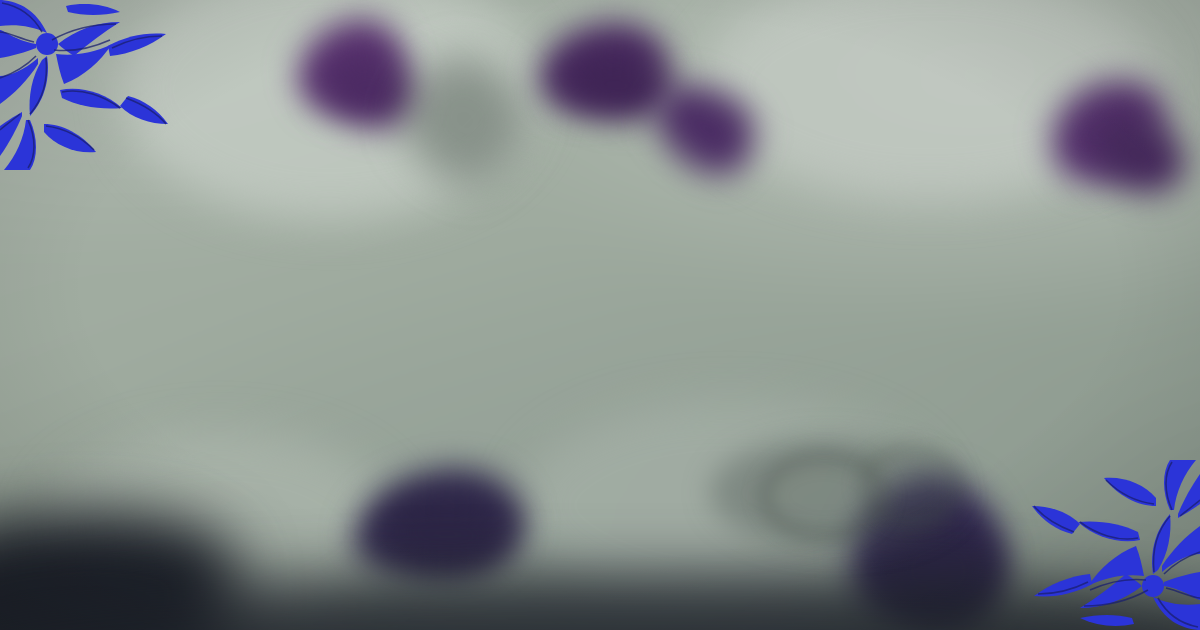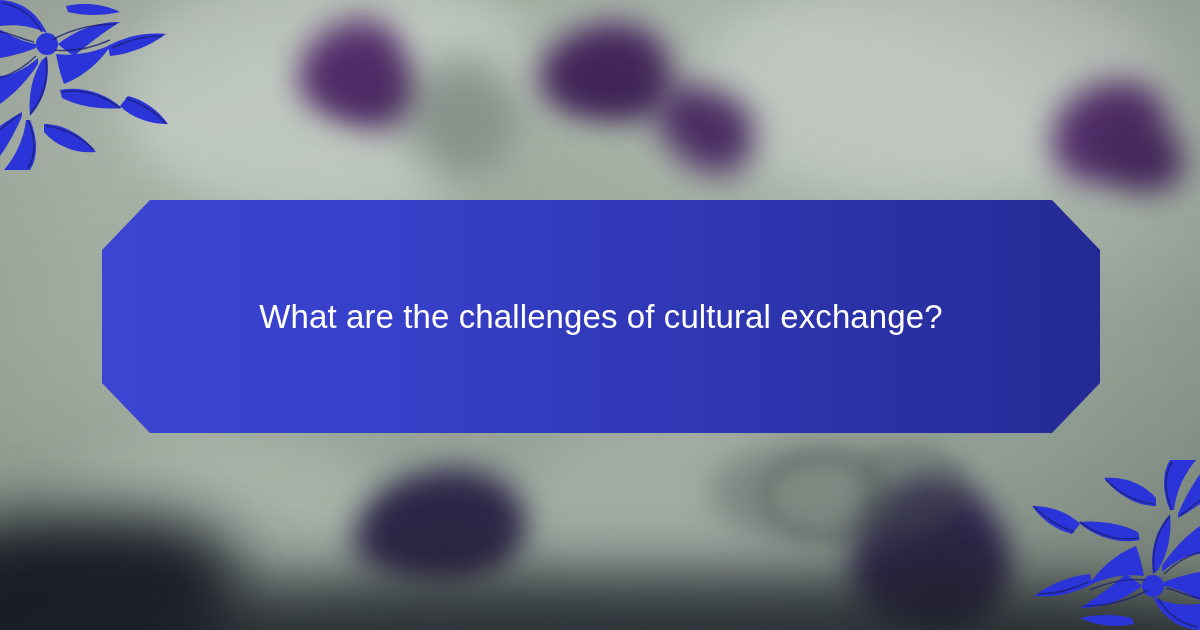--- a/index.html
+++ b/index.html
@@ -218,17 +218,14 @@
         <path d="M62 92 C82 88 104 96 120 108"></path>
         <path d="M28 120 C36 138 36 156 28 168"></path>
         <path d="M46 126 C62 128 80 136 94 150"></path>
         <path d="M20 114 C10 122 2 128 0 130"></path>
         <path d="M112 48 C128 40 146 36 162 36"></path>
         <path d="M126 98 C142 104 156 112 166 124"></path>
       </g>
     </svg>
   </div>
 
-  <div class="banner">
-    <div class="banner-title">What are the challenges of cultural exchange?</div>
-  </div>
 
 </div>
 
 </body></html>

